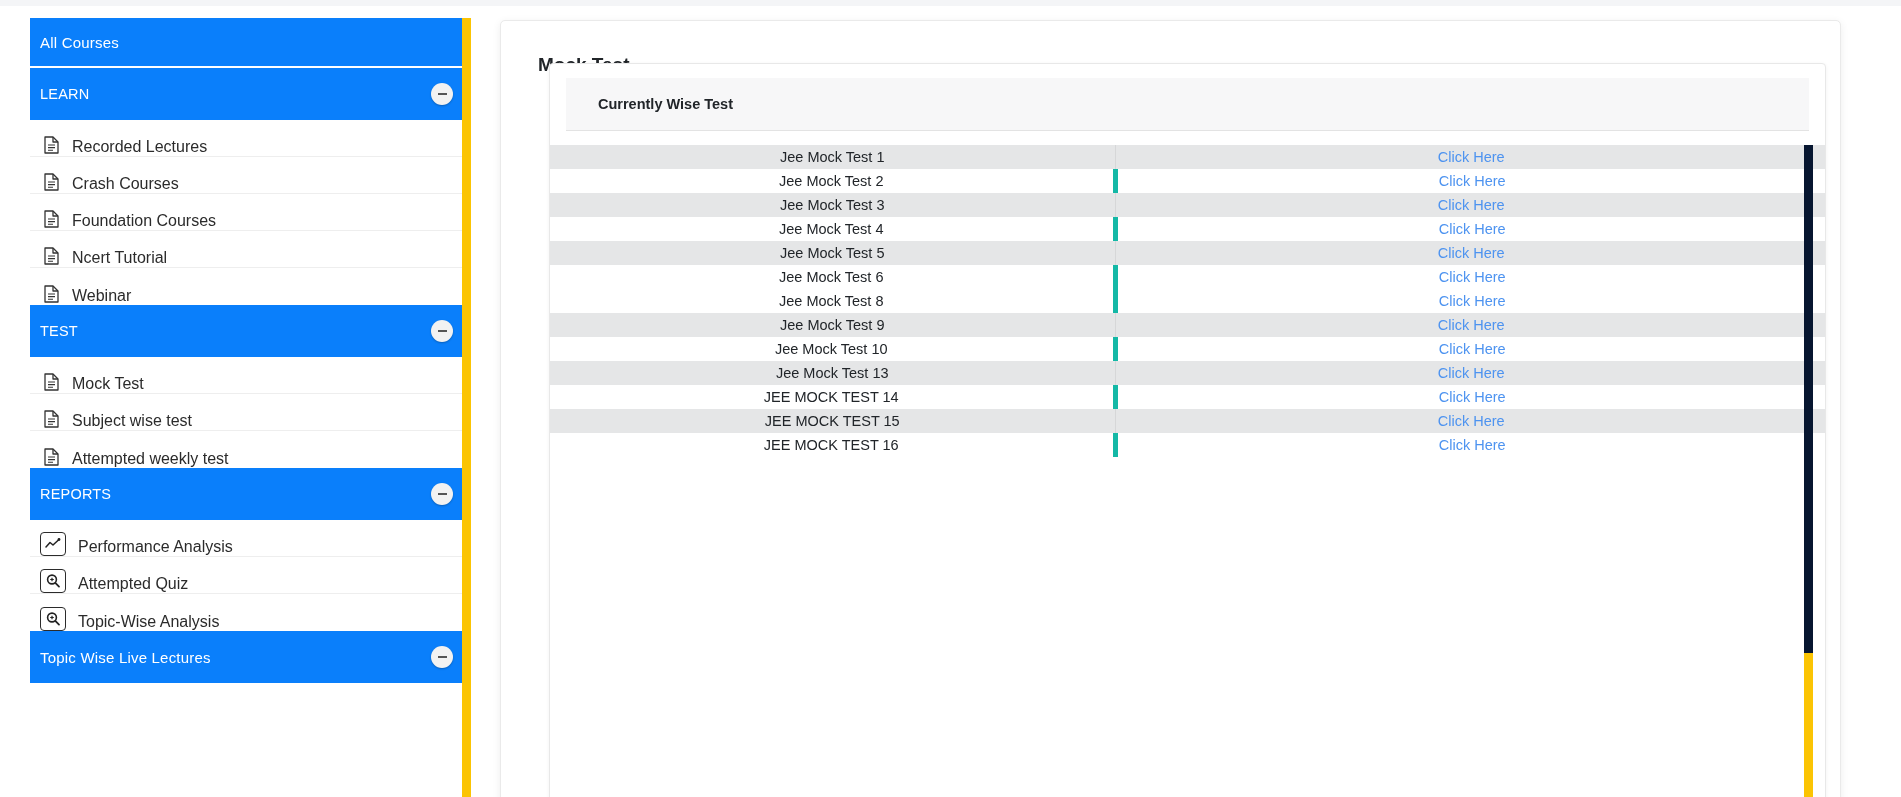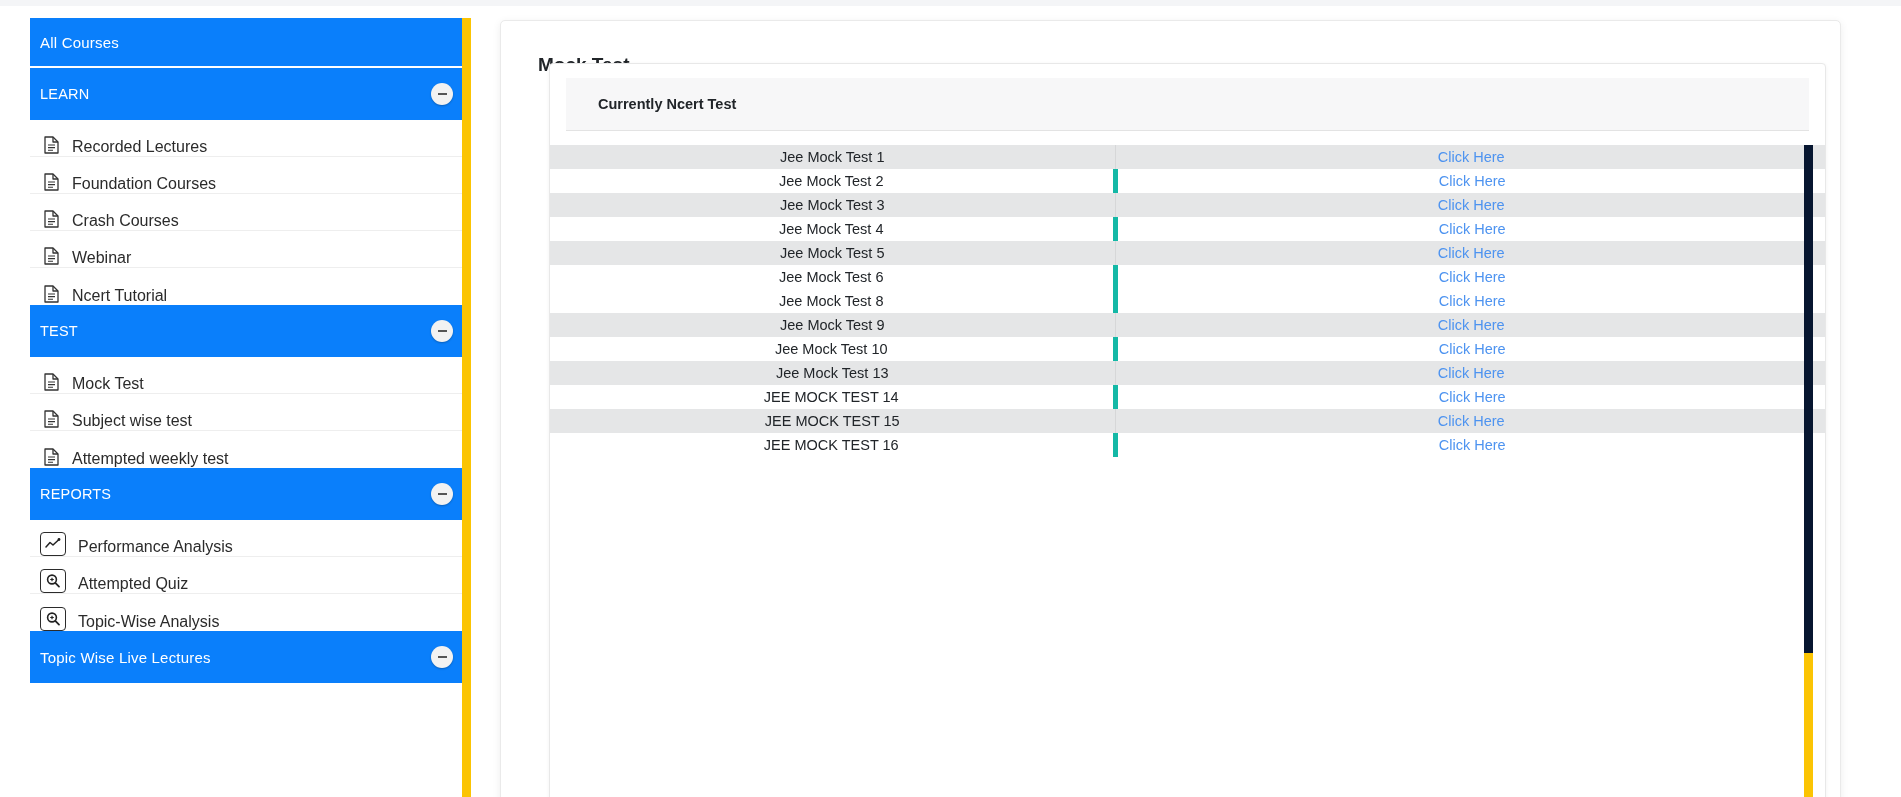--- a/index.html
+++ b/index.html
@@ -223,51 +223,51 @@
         <span class="nav-label">Recorded Lectures</span>
       </div>
       <div class="nav-item">
         <span class="ico">
           <svg width="15" height="18" viewBox="0 0 15 18">
               <path d="M1 1h8l5 5v11H1z" fill="#fff" stroke="#333" stroke-width="1.3" stroke-linejoin="round"></path>
               <path d="M9 1v5h5" fill="none" stroke="#333" stroke-width="1.3" stroke-linejoin="round"></path>
               <path d="M4 9h7M4 11.6h7M4 14.2h5" stroke="#333" stroke-width="1.1"></path>
             </svg>
         </span>
+        <span class="nav-label">Crash Courses</span>
+      </div>
+      <div class="nav-item">
+        <span class="ico">
+          <svg width="15" height="18" viewBox="0 0 15 18">
+              <path d="M1 1h8l5 5v11H1z" fill="#fff" stroke="#333" stroke-width="1.3" stroke-linejoin="round"></path>
+              <path d="M9 1v5h5" fill="none" stroke="#333" stroke-width="1.3" stroke-linejoin="round"></path>
+              <path d="M4 9h7M4 11.6h7M4 14.2h5" stroke="#333" stroke-width="1.1"></path>
+            </svg>
+        </span>
         <span class="nav-label">Foundation Courses</span>
       </div>
       <div class="nav-item">
         <span class="ico">
           <svg width="15" height="18" viewBox="0 0 15 18">
               <path d="M1 1h8l5 5v11H1z" fill="#fff" stroke="#333" stroke-width="1.3" stroke-linejoin="round"></path>
               <path d="M9 1v5h5" fill="none" stroke="#333" stroke-width="1.3" stroke-linejoin="round"></path>
               <path d="M4 9h7M4 11.6h7M4 14.2h5" stroke="#333" stroke-width="1.1"></path>
             </svg>
         </span>
-        <span class="nav-label">Crash Courses</span>
+        <span class="nav-label">Ncert Tutorial</span>
       </div>
       <div class="nav-item">
         <span class="ico">
           <svg width="15" height="18" viewBox="0 0 15 18">
               <path d="M1 1h8l5 5v11H1z" fill="#fff" stroke="#333" stroke-width="1.3" stroke-linejoin="round"></path>
               <path d="M9 1v5h5" fill="none" stroke="#333" stroke-width="1.3" stroke-linejoin="round"></path>
               <path d="M4 9h7M4 11.6h7M4 14.2h5" stroke="#333" stroke-width="1.1"></path>
             </svg>
         </span>
         <span class="nav-label">Webinar</span>
-      </div>
-      <div class="nav-item">
-        <span class="ico">
-          <svg width="15" height="18" viewBox="0 0 15 18">
-              <path d="M1 1h8l5 5v11H1z" fill="#fff" stroke="#333" stroke-width="1.3" stroke-linejoin="round"></path>
-              <path d="M9 1v5h5" fill="none" stroke="#333" stroke-width="1.3" stroke-linejoin="round"></path>
-              <path d="M4 9h7M4 11.6h7M4 14.2h5" stroke="#333" stroke-width="1.1"></path>
-            </svg>
-        </span>
-        <span class="nav-label">Ncert Tutorial</span>
       </div>
     </div>
 
     <div class="sec-head">
       <span class="sec-label upper">TEST</span>
       <span class="toggle-btn">
           <span class="bar"></span>
         </span>
     </div>
     <div>
@@ -348,21 +348,21 @@
         </span>
     </div>
 
   </nav>
   <div class="sb-strip"></div>
 
   <section class="main-card">
     <h1 class="page-title">Mock Test</h1>
 
     <div class="inner-card">
-      <div class="card-header">Currently Ncert Test</div>
+      <div class="card-header">Currently Wise Test</div>
 
       <div class="table-wrap">
         <table class="tests">
           <tbody id="tests-body">
               <tr class="odd">
                 <td class="c-name">Jee Mock Test 1</td>
                 <td class="c-link"><a class="click-link" href="#">Click Here</a></td>
               </tr>
               <tr class="even">
                 <td class="c-name">Jee Mock Test 2</td>

